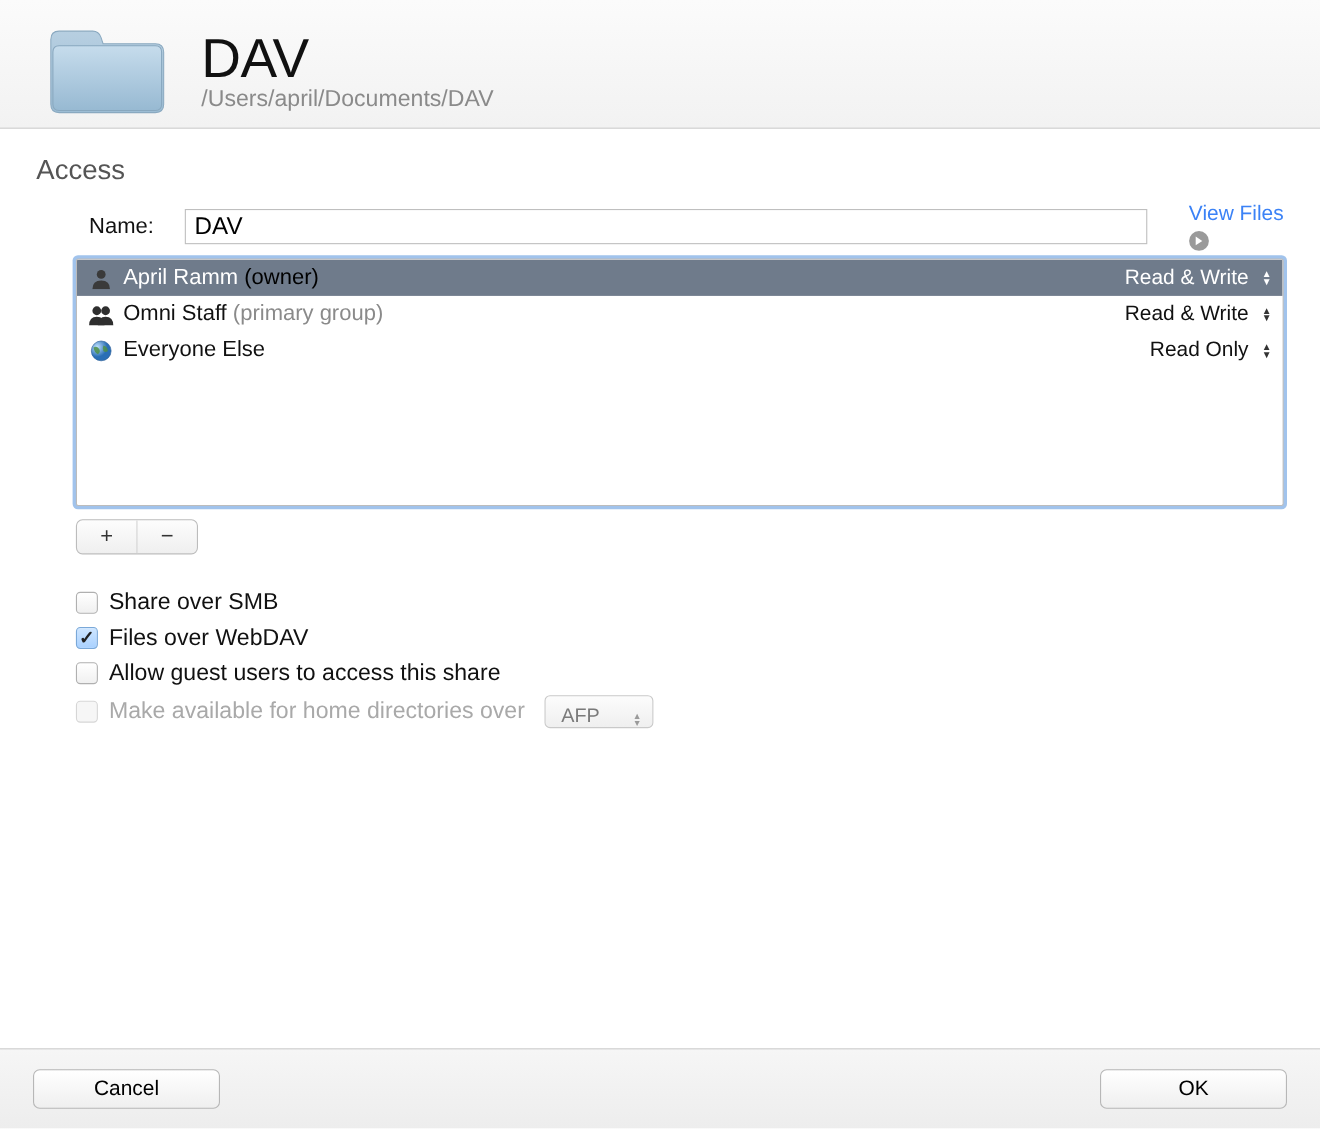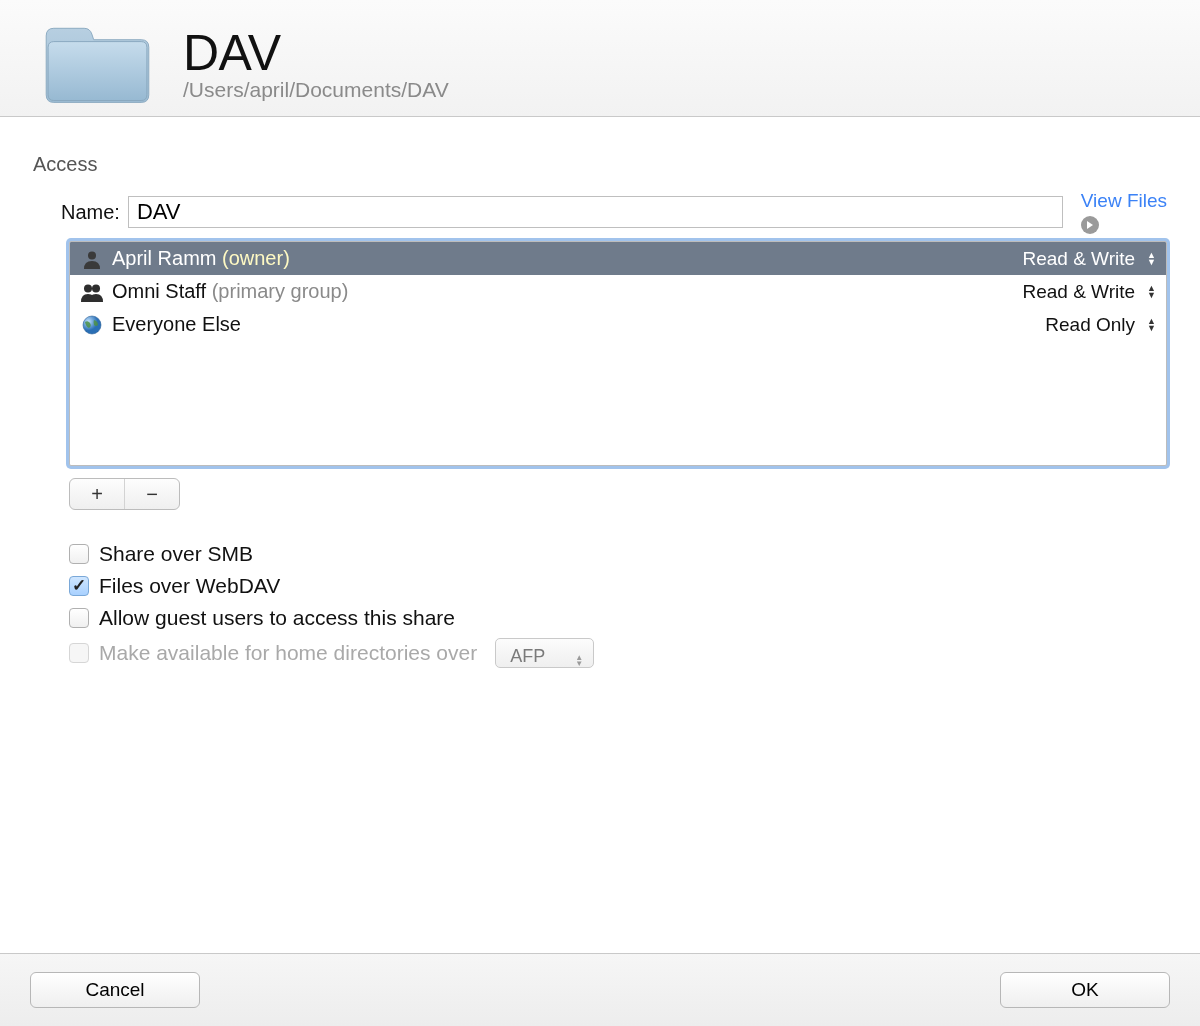--- a/index.html
+++ b/index.html
@@ -38,30 +38,30 @@
     margin-top: -4px;
   }
 
   
   .content {
     flex: 1;
     padding: 20px 33px 20px 33px;
     overflow: hidden;
   }
   .section-title {
-    font-size: 20px;
+    font-size: 25px;
     font-weight: 300;
     color: #555;
-    margin: 16px 0 14px 0;
+    margin: 4px 0 14px 0;
   }
   .name-row {
     display:flex;
     align-items:center;
-    gap: 8px;
-    margin-left: 28px;
+    gap: 28px;
+    margin-left: 48px;
     margin-bottom: 7px;
   }
   .name-label { font-size: 20px; }
   .name-input {
     flex: 1;
     font-size: 22px;
     padding: 3px 8px;
     border: 1px solid #bfbfbf;
     background: #fff;
     height: 32px;
@@ -96,21 +96,21 @@
     padding: 0 10px;
     gap: 8px;
   }
   .access-row.selected {
     background: #6f7b8b;
     color: #fff;
   }
   .access-icon { width:24px; display:flex; align-items:center; justify-content:center; }
   .access-name { flex:1; font-size:20px; }
   .access-name .muted { color:#8a8a8a; }
-  .access-row.selected .access-name .muted { color:#fef9c3; }
+  .access-row.selected .access-name .muted { color:#000000; }
   .access-perm { font-size:19px; margin-right:4px; }
   .stepper { display:flex; flex-direction:column; line-height:7px; font-size:9px; color:#333; }
   .access-row.selected .stepper { color:#fff; }
 
   
   .seg {
     margin: 12px 0 0 36px;
     display:inline-flex;
     border:1px solid #bcbcbc;
     border-radius:6px;

